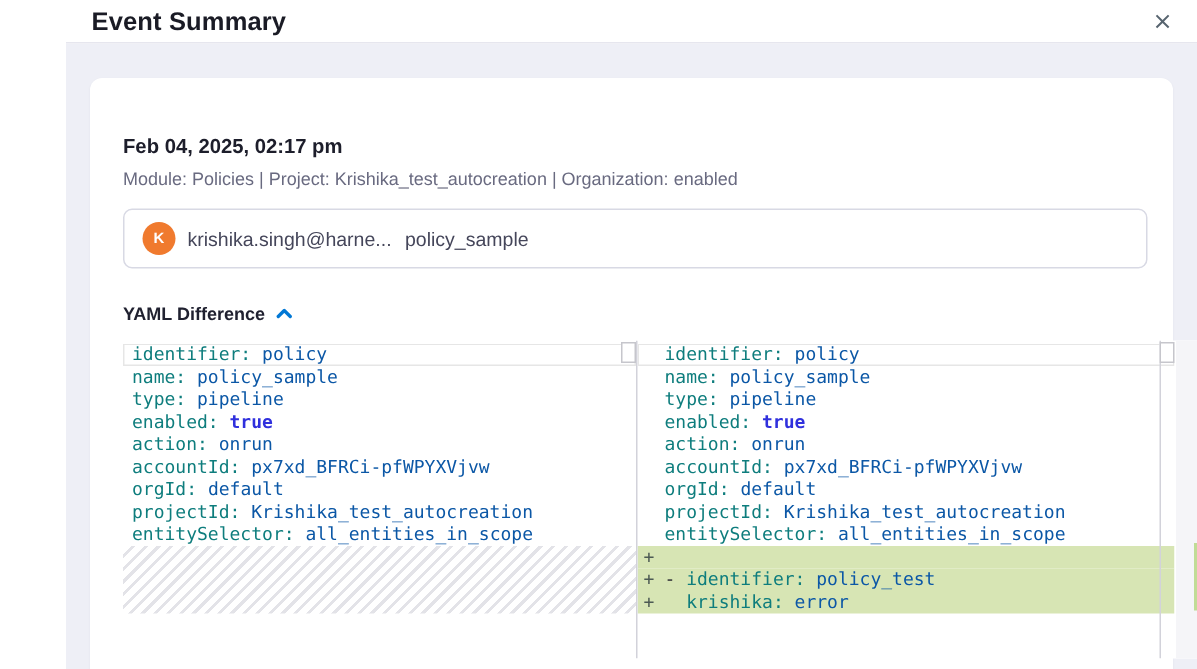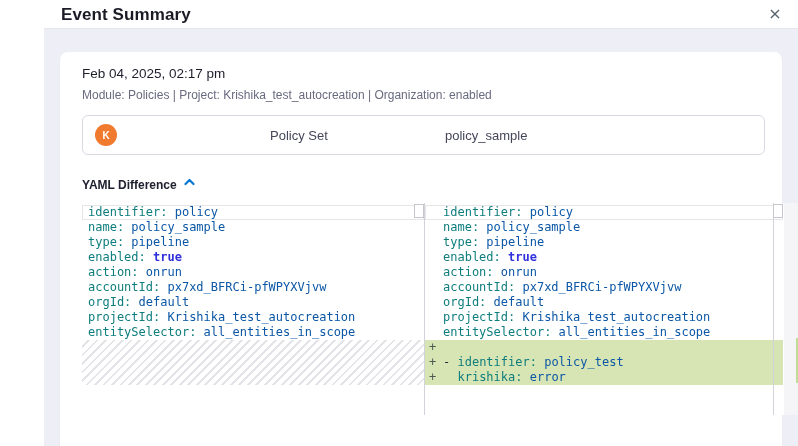--- a/index.html
+++ b/index.html
@@ -11,35 +11,35 @@
   .hdr { position:relative; height:29px; background:#fff; border-bottom:1px solid #e6e6ee; }
   .hdr h1 { position:absolute; left:17px; top:5px; font-size:17px; font-weight:bold; color:#1a1b25; letter-spacing:.1px; }
   .close-btn { position:absolute; right:12px; top:3px; width:22px; height:22px; border:none; background:transparent;
     font-size:16px; color:#57646f; cursor:pointer; line-height:22px; text-align:center; font-family:"DejaVu Sans", sans-serif; }
 
   
   .bodyarea { height:417px; background:#eeeff6; padding:23px 16px 0 16px; }
   .card { background:#fff; border-radius:8px; box-shadow:0 1px 2px rgba(40,41,61,.05);
     padding:14px 17px 40px 22px; height:460px; }
 
-  .evt-date { font-size:13.5px; font-weight:normal; color:#1d1e2b; }
+  .evt-date { font-size:13.5px; font-weight:bold; color:#1d1e2b;margin-top:24px; }
   .evt-meta { margin-top:7px; font-size:12px; color:#696a80; }
 
   
   .thead { margin-top:29px; display:grid; grid-template-columns:175px 175px 177px 1fr; padding:0 12px;
     font-size:10px; font-weight:bold; letter-spacing:.3px; color:#1c1d27; }
   .trow { margin-top:13px; height:40px; display:grid; grid-template-columns:175px 175px 177px 1fr;
     align-items:center; padding:0 12px; border:1px solid #d8d9e4; border-radius:6px; background:#fff;
     font-size:13px; color:#45465a; }
   .usercell { display:flex; align-items:center; gap:8px; }
   .avatar { width:22px; height:22px; border-radius:50%; background:#f07a2e; color:#fff; font-size:10px; font-weight:bold;
     display:flex; align-items:center; justify-content:center; flex:0 0 22px; }
 
   
-  .yamlrow { margin-top:23px; display:flex; align-items:flex-start; gap:7px; }
+  .yamlrow { margin-top:23px; display:flex; align-items:center; gap:7px; }
   .yamlrow .lbl { font-size:12px; font-weight:600; color:#202130; }
   .chev { display:inline-block; cursor:pointer; line-height:0; }
 
   
   .diff { position:relative; margin-top:11px; width:726px; height:212px; background:#fff; overflow:hidden;
     font-family:"DejaVu Sans Mono", monospace; font-size:12px; }
   .pane { position:absolute; top:0; bottom:0; padding-top:2px; overflow:hidden; }
   .pane-l { left:0; width:342px; }
   .pane-r { left:343px; width:358px; }
   .line { position:relative; height:15px; line-height:15px; white-space:pre; }
@@ -75,22 +75,22 @@
   <div class="bodyarea">
     <div class="card">
 
       <div class="evt-date">Feb 04, 2025, 02:17 pm</div>
       <div class="evt-meta">Module: Policies | Project: Krishika_test_autocreation | Organization: enabled</div>
 
 
       <div class="trow">
         <div class="usercell">
           <span class="avatar">K</span>
+          <span>krishika.singh@harne...</span>
         </div>
-        <div>Policy Set</div>
         <div>policy_sample</div>
       </div>
 
       <div class="yamlrow">
         <span class="lbl">YAML Difference</span>
         <span class="chev">
           <svg width="11" height="8" viewBox="0 0 11 8">
             <polyline points="1.5,6 5.5,2 9.5,6" fill="none" stroke="#0278d5" stroke-width="2.2" stroke-linecap="round" stroke-linejoin="round"></polyline>
           </svg>
         </span>

